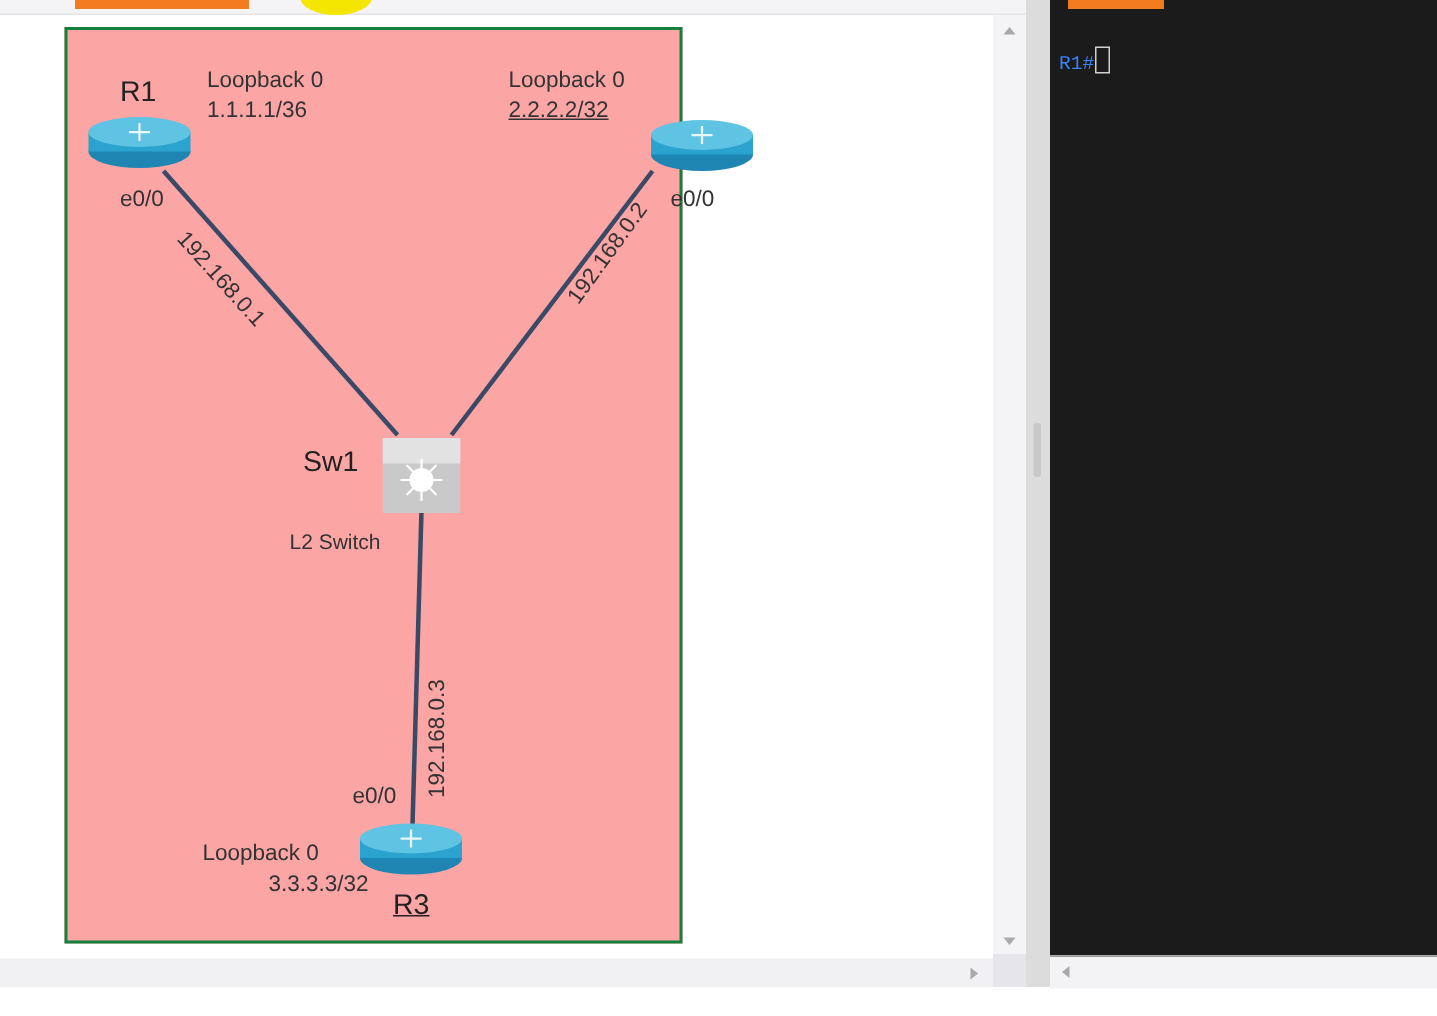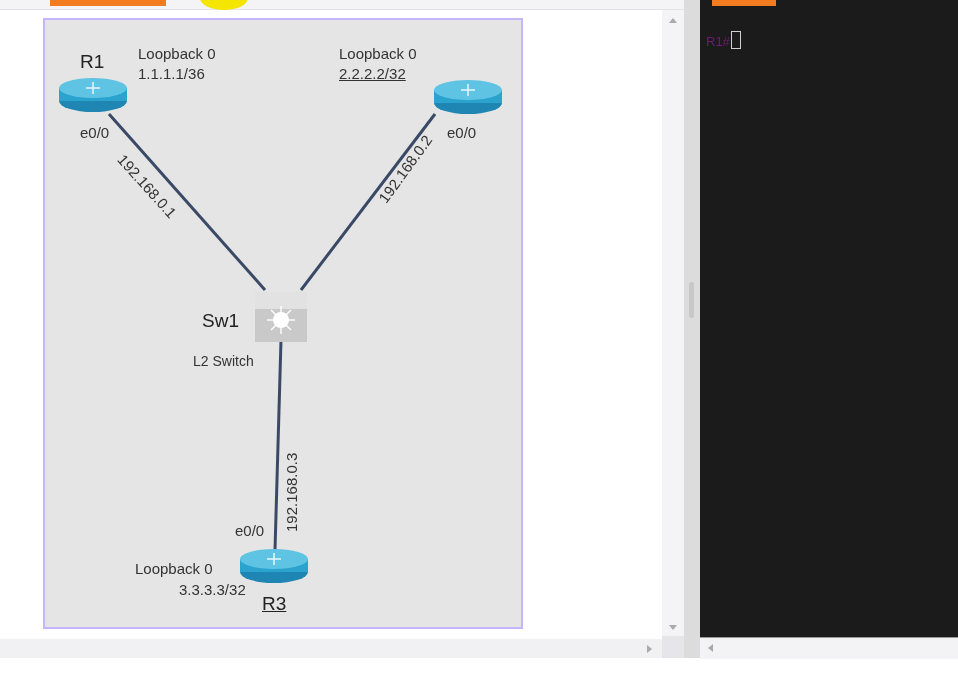--- a/index.html
+++ b/index.html
@@ -12,25 +12,25 @@
   .vscroll-left .arrow-up { position:absolute; left:7px; top:8px; width:0; height:0; border-left:4px solid transparent; border-right:4px solid transparent; border-bottom:5px solid #a9a9a9; }
   .vscroll-left .arrow-down { position:absolute; left:7px; bottom:6px; width:0; height:0; border-left:4px solid transparent; border-right:4px solid transparent; border-top:5px solid #a9a9a9; }
   .hscroll-left { position:absolute; left:0; top:639px; width:662px; height:19px; background:#f1f0f3; }
   .hscroll-left .arrow-right { position:absolute; right:10px; top:6px; width:0; height:0; border-top:4px solid transparent; border-bottom:4px solid transparent; border-left:5px solid #a9a9a9; }
   .corner-left { position:absolute; left:662px; top:636px; width:22px; height:22px; background:#e6e6ea; }
   .splitter { position:absolute; left:684px; top:0; width:16px; height:658px; background:#dcdcdc; }
   .splitter-grip { position:absolute; left:5px; top:282px; width:5px; height:36px; background:#c8c8c8; border-radius:2px; }
   .terminal { position:absolute; left:700px; top:0; width:258px; height:637px; background:#1b1b1b; }
   .tab-term-active { position:absolute; left:712px; top:0; width:64px; height:6px; background:#f47c20; }
   .term-strip { position:absolute; left:700px; top:0; width:258px; height:8px; background:#f3f2f5; }
-  .term-text { position:absolute; left:706px; top:31px; color:#701a75; font-family:Liberation Sans, sans-serif; font-size:13px;text-align:right; }
+  .term-text { position:absolute; left:706px; top:31px; color:#3b82f6; font-family:Liberation Mono, monospace; font-size:13px;text-align:right; }
   .term-cursor { display:inline-block; width:8px; height:16px; border:1px solid #d0d0d0; vertical-align:-3px; margin-left:1px; }
   .hscroll-term { position:absolute; left:700px; top:637px; width:258px; height:21px; background:#f3f2f5; border-top:1px solid #9a9a9a; }
   .hscroll-term .arrow-left { position:absolute; left:8px; top:6px; width:0; height:0; border-top:4px solid transparent; border-bottom:4px solid transparent; border-right:5px solid #a9a9a9; }
-  .diagram { position:absolute; left:43px; top:18px; width:480px; height:611px; border:2px solid #c4b5fd; background:#e5e5e5; box-sizing:border-box; }
+  .diagram { position:absolute; left:43px; top:18px; width:412px; height:611px; border:2px solid #15803d; background:#fca5a5; box-sizing:border-box; }
   .lbl { position:absolute; font-size:15px; color:#333; white-space:nowrap; }
   .lbl-big { position:absolute; font-size:19px; color:#222; white-space:nowrap; }
   .router { position:absolute; width:70px; height:36px; }
   .switch { position:absolute; width:52px; height:50px; }
 </style>
 </head>
 <body>
 
 <div class="left-pane">
   <div class="tabstrip-left">
@@ -62,21 +62,21 @@
     <div class="lbl-big" style="left:410px;top:33px;margin-top:32px;">R2</div>
     <svg class="router" style="left:388px;top:59px;" viewBox="0 0 70 36">
       <ellipse cx="35" cy="24" rx="34" ry="11" fill="#1f86b3"></ellipse>
       <rect x="1" y="11" width="68" height="13" fill="#2aa3cf"></rect>
       <ellipse cx="35" cy="11" rx="34" ry="10" fill="#5fc3e4"></ellipse>
       <path d="M28 11 h14 M35 5 v12" stroke="#e8f7fc" stroke-width="1.5"></path>
     </svg>
     <div class="lbl" style="left:402px;top:104px;">e0/0</div>
     <div class="lbl" style="left:330px;top:176px;transform:rotate(-54deg);transform-origin:left top;">192.168.0.2</div>
 
-    <div class="lbl-big" style="left:157px;top:290px;">Sw1</div>
+    <div class="lbl-big" style="left:157px;top:278px;">Sw1</div>
     <svg class="switch" style="left:210px;top:272px;" viewBox="0 0 52 50">
       <rect x="0" y="0" width="52" height="50" fill="#c9c9c9"></rect>
       <rect x="0" y="0" width="52" height="17" fill="#e2e2e2"></rect>
       <circle cx="26" cy="28" r="8" fill="#fff"></circle>
       <g stroke="#fff" stroke-width="1.4">
         <line x1="26" y1="14" x2="26" y2="42"></line>
           <line x1="12" y1="28" x2="40" y2="28"></line>
         <line x1="16" y1="18" x2="36" y2="38"></line>
           <line x1="36" y1="18" x2="16" y2="38"></line>
       </g>

